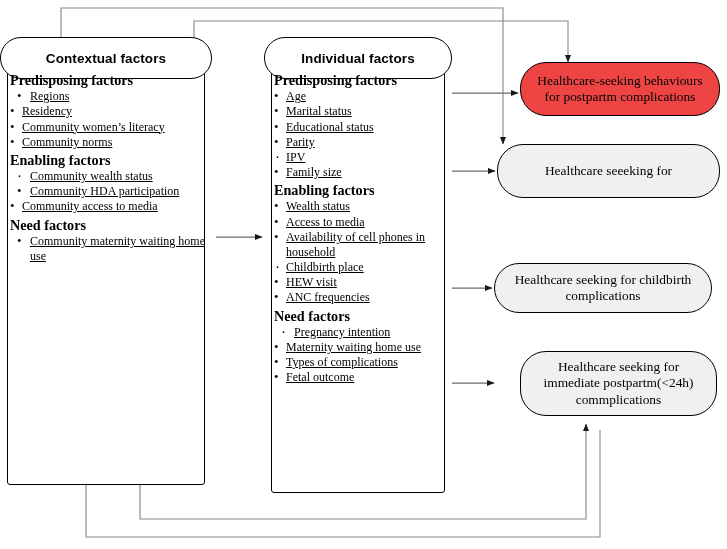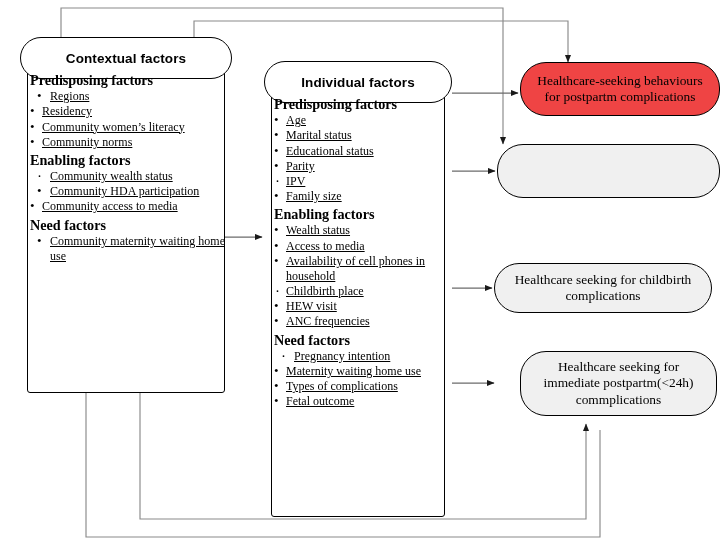--- a/index.html
+++ b/index.html
@@ -84,21 +84,21 @@
       <path d="M452,93 L518,93" marker-end="url(#ahBlack)"></path>
 
       <path d="M452,171 L495,171" marker-end="url(#ahBlack)"></path>
 
       <path d="M452,288 L492,288" marker-end="url(#ahBlack)"></path>
 
       <path d="M452,383 L494,383" marker-end="url(#ahBlack)"></path>
     </g>
   </svg>
 
-  <div class="panel" style="left:20px;top:37px;width:212px;height:356px;">
+  <div class="panel" style="left:0;top:37px;width:212px;height:448px;">
     <div class="body"></div>
     <div class="head">
       <span>Contextual factors</span>
     </div>
     <div class="inner">
 
       <div class="grp">Predisposing factors</div>
       <ul class="items">
         <li class="indent">Regions</li>
         <li>Residency</li>
@@ -113,21 +113,21 @@
         <li>Community access to media</li>
       </ul>
 
       <div class="grp">Need factors</div>
       <ul class="items">
         <li class="indent">Community maternity waiting home use</li>
       </ul>
     </div>
   </div>
 
-  <div class="panel" style="left:264px;top:37px;width:188px;height:456px;margin-top:24px;">
+  <div class="panel" style="left:264px;top:37px;width:188px;height:456px;">
     <div class="body"></div>
     <div class="head">
       <span>Individual factors</span>
     </div>
     <div class="inner">
 
       <div class="grp">Predisposing factors</div>
       <ul class="items">
         <li>Age</li>
         <li>Marital status</li>
@@ -159,21 +159,21 @@
 
   <div class="outcome plain" style="left:520px;top:62px;width:200px;height:54px;">
     <div>
       <span>Healthcare-seeking behaviours</span><br>
       <span>for postpartm complications</span>
     </div>
   </div>
 
   <div class="outcome shaded" style="left:497px;top:144px;width:223px;height:54px;">
     <div>
-      <br>
+      <span>Healthcare seeeking for</span><br>
     </div>
   </div>
 
   <div class="outcome shaded" style="left:494px;top:263px;width:218px;height:50px;">
     <div>
       <span>Healthcare seeking for childbirth</span><br>
       <span>complications</span>
     </div>
   </div>
 

